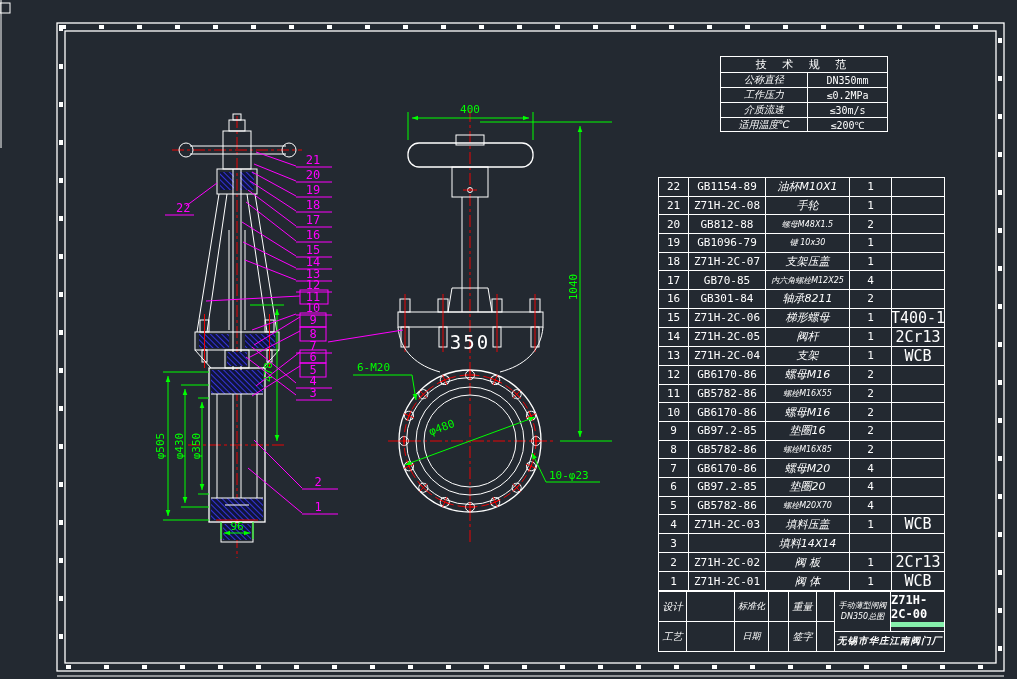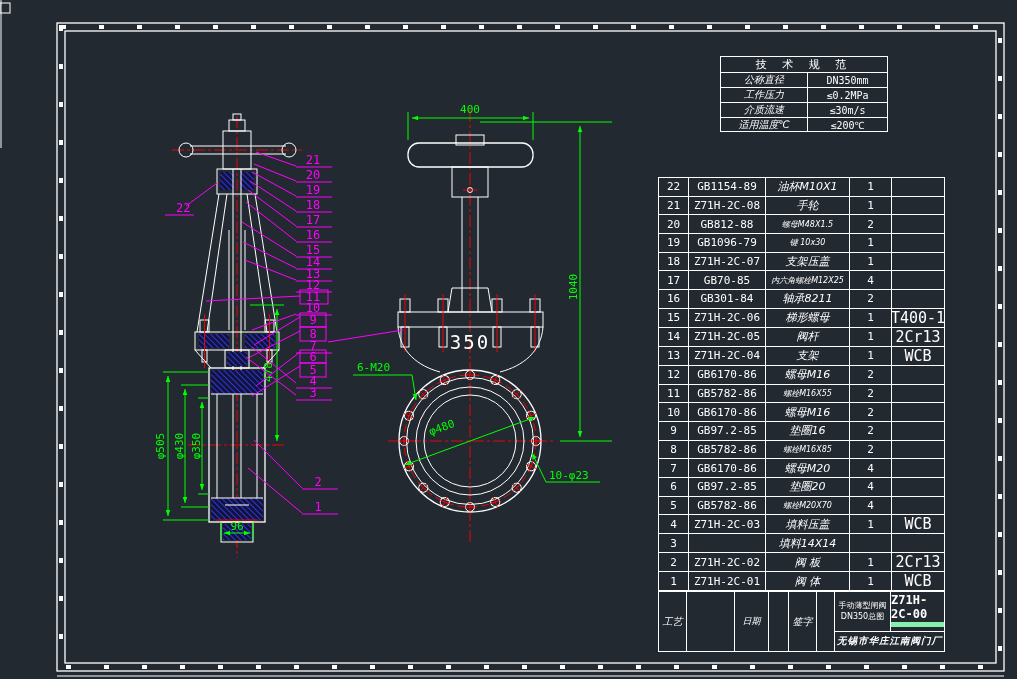--- a/index.html
+++ b/index.html
@@ -45,21 +45,21 @@
   .tb-left{width:176px;display:flex;flex-direction:column;border-right:1px solid #fff;}
   .tb-row{flex:1;display:flex;border-bottom:1px solid #fff;}
   .tb-row:last-child{border-bottom:none;}
   .tb-c{border-right:1px solid #fff;display:flex;align-items:center;justify-content:center;font-style:italic;overflow:hidden;white-space:nowrap;}
   .tb-c:last-child{border-right:none;}
   .tb-c.l1{width:28px;} .tb-c.b1{width:48px;} .tb-c.l2{width:34px;font-size:9px;}
   .tb-c.b2{width:20px;} .tb-c.l3{width:28px;} .tb-c.b3{flex:1;}
   .tb-right{flex:1;display:flex;flex-direction:column;}
   .tb-top{height:40px;display:flex;border-bottom:1px solid #fff;}
   .tb-title{width:56px;border-right:1px solid #fff;display:flex;flex-direction:column;align-items:center;
-            justify-content:center;font-size:8px;line-height:1.3;text-align:center;}
+            justify-content:center;font-size:8px;font-style:italic;line-height:1.3;text-align:center;}
   .tb-nos{flex:1;display:flex;flex-direction:column;}
   .tb-no{height:35px;border-bottom:5px solid #86efac;display:flex;align-items:center;justify-content:center;
          font-weight:bold;font-size:12px;font-family:"DejaVu Sans Mono",monospace;}
   .tb-no-blank{flex:1;}
   .tb-company{flex:1;display:flex;align-items:center;justify-content:center;font-weight:bold;
               font-style:italic;font-size:9.5px;letter-spacing:1px;}
 </style>
 </head>
 <body>
 
@@ -501,20 +501,28 @@
           <div class="pt-cell pt-name">阀 体</div>
           <div class="pt-cell pt-qty">1</div>
           <div class="pt-cell pt-mat">WCB</div>
         </div>
       </div>
 </div>
 
 <div class="panel tblock">
   <div class="tb-left">
     <div class="tb-row">
+      <div class="tb-c l1">设计</div>
+      <div class="tb-c b1"></div>
+      <div class="tb-c l2">标准化</div>
+      <div class="tb-c b2"></div>
+      <div class="tb-c l3">重量</div>
+      <div class="tb-c b3"></div>
+    </div>
+    <div class="tb-row">
       <div class="tb-c l1">工艺</div>
       <div class="tb-c b1"></div>
       <div class="tb-c l2">日期</div>
       <div class="tb-c b2"></div>
       <div class="tb-c l3">签字</div>
       <div class="tb-c b3"></div>
     </div>
   </div>
   <div class="tb-right">
     <div class="tb-top">

